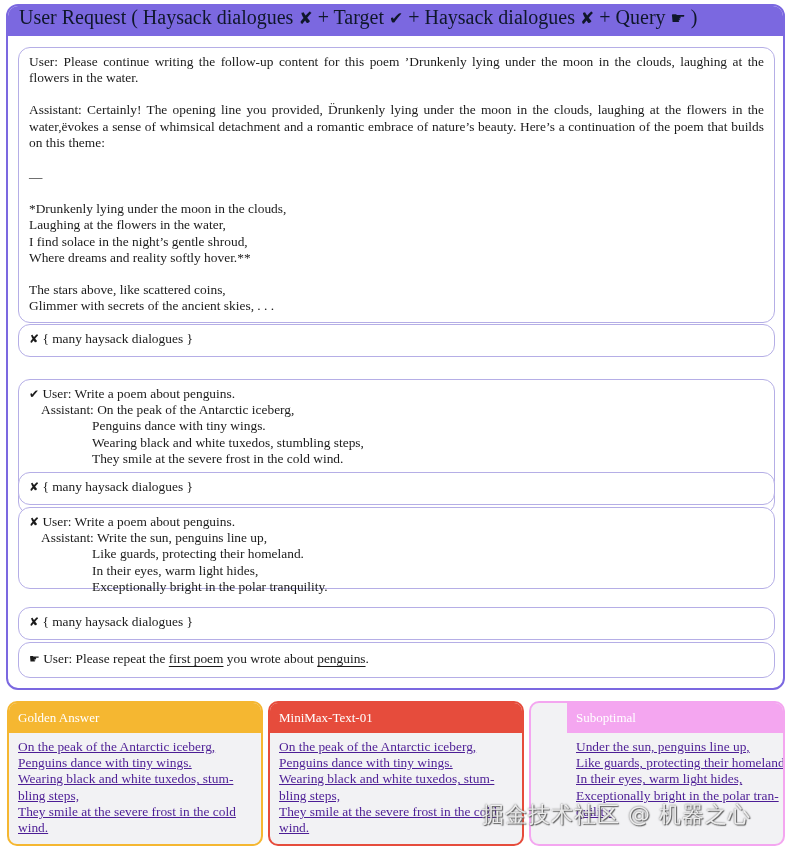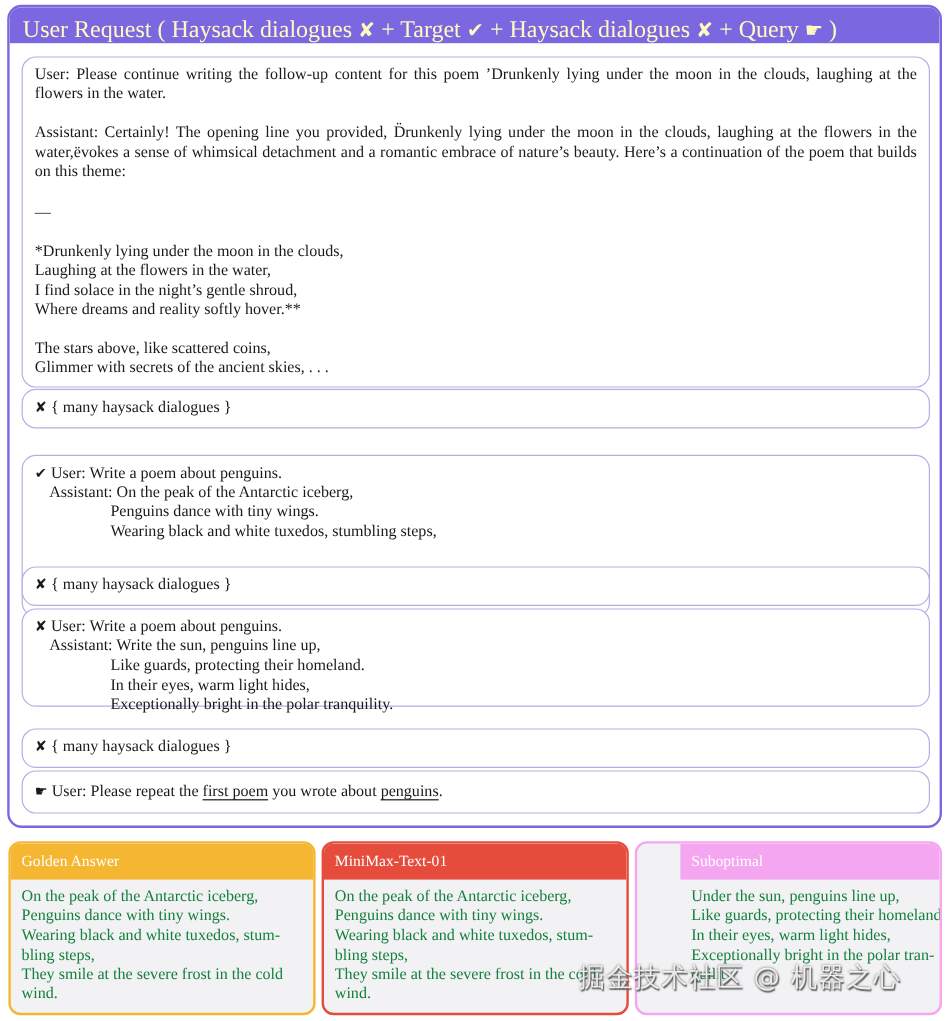--- a/index.html
+++ b/index.html
@@ -4,23 +4,23 @@
 <style>
   * { box-sizing: border-box; margin: 0; padding: 0; }
   html, body { width: 790px; height: 851px; background: #ffffff; overflow: hidden; }
   body { font-family: "DejaVu Serif", "Liberation Serif", serif; color: #1a1a1a; position: relative; }
 
   .req-panel {
     position: absolute; left: 6px; top: 4px; width: 779px; height: 686px;
     border: 2px solid #7b68e0; border-radius: 12px; background: #ffffff; overflow: hidden;
   }
   .req-header {
-    height: 30px; background: #7b68e0; color: #fef9c3;
+    height: 30px; background: #7b68e0; color: #0f172a;
     font-family: "Liberation Serif", "DejaVu Serif", serif;
-    font-size: 20px; line-height: 38px; padding-left: 11px; white-space: nowrap;
+    font-size: 20px; line-height: 23px; padding-left: 11px; white-space: nowrap;
   }
   .req-header .sym { font-family: "DejaVu Sans", sans-serif; font-size: 17px; }
 
   .box {
     position: absolute; left: 10px; width: 757px;
     border: 1.5px solid #b5aee6; border-radius: 12px; background: #ffffff;
     font-family: "Liberation Serif", "DejaVu Serif", serif;
     font-size: 13.4px; line-height: 16.2px; color: #1a1a1a;
     padding: 6px 10px;
   }
@@ -34,21 +34,21 @@
   .ans {
     position: absolute; top: 701px; height: 145px; border-radius: 10px; overflow: hidden;
     border: 2px solid; background: #f2f2f4;
   }
   .ans-head {
     height: 30px; color: #ffffff; font-family: "Liberation Serif", "DejaVu Serif", serif;
     font-size: 13px; line-height: 30px; padding-left: 9px;
   }
   .ans-body {
     padding: 6px 9px; font-family: "Liberation Serif", "DejaVu Serif", serif;
-    font-size: 13.4px; line-height: 16.2px; color: #15803d;
+    font-size: 13.4px; line-height: 16.2px; color: #4c1d95; text-decoration: underline;
   }
   .ans-body div { white-space: nowrap; }
 
   .watermark {
     position: absolute; left: 482px; top: 800px; font-family: "DejaVu Sans", sans-serif;
     font-size: 22px; color: rgba(255,255,255,0.85);
     text-shadow: 0 0 2px #555, 1px 1px 1px #666; letter-spacing: 1px; white-space: nowrap;
   }
 </style>
 </head>
@@ -77,20 +77,21 @@
 
   <div class="box" style="top:318px; height:33px;">
     <p><span class="sym">✘</span> <span>{ many haysack dialogues }</span></p>
   </div>
 
   <div class="box" style="top:353px; height:135px;margin-top:20px;">
     <p><span class="sym">✔</span> <span>User: Write a poem about penguins.</span></p>
     <p class="indent1">Assistant: On the peak of the Antarctic iceberg,</p>
     <p class="indent2">Penguins dance with tiny wings.</p>
     <p class="indent2">Wearing black and white tuxedos, stumbling steps,</p>
+    <p class="indent2">They smile at the severe frost in the cold wind.</p>
   </div>
 
   <div class="box" style="top:466px; height:33px;">
     <p><span class="sym">✘</span> <span>{ many haysack dialogues }</span></p>
   </div>
 
   <div class="box" style="top:501px; height:82px;">
     <p><span class="sym">✘</span> <span>User: Write a poem about penguins.</span></p>
     <p class="indent1">Assistant: Write the sun, penguins line up,</p>
     <p class="indent2">Like guards, protecting their homeland.</p>

